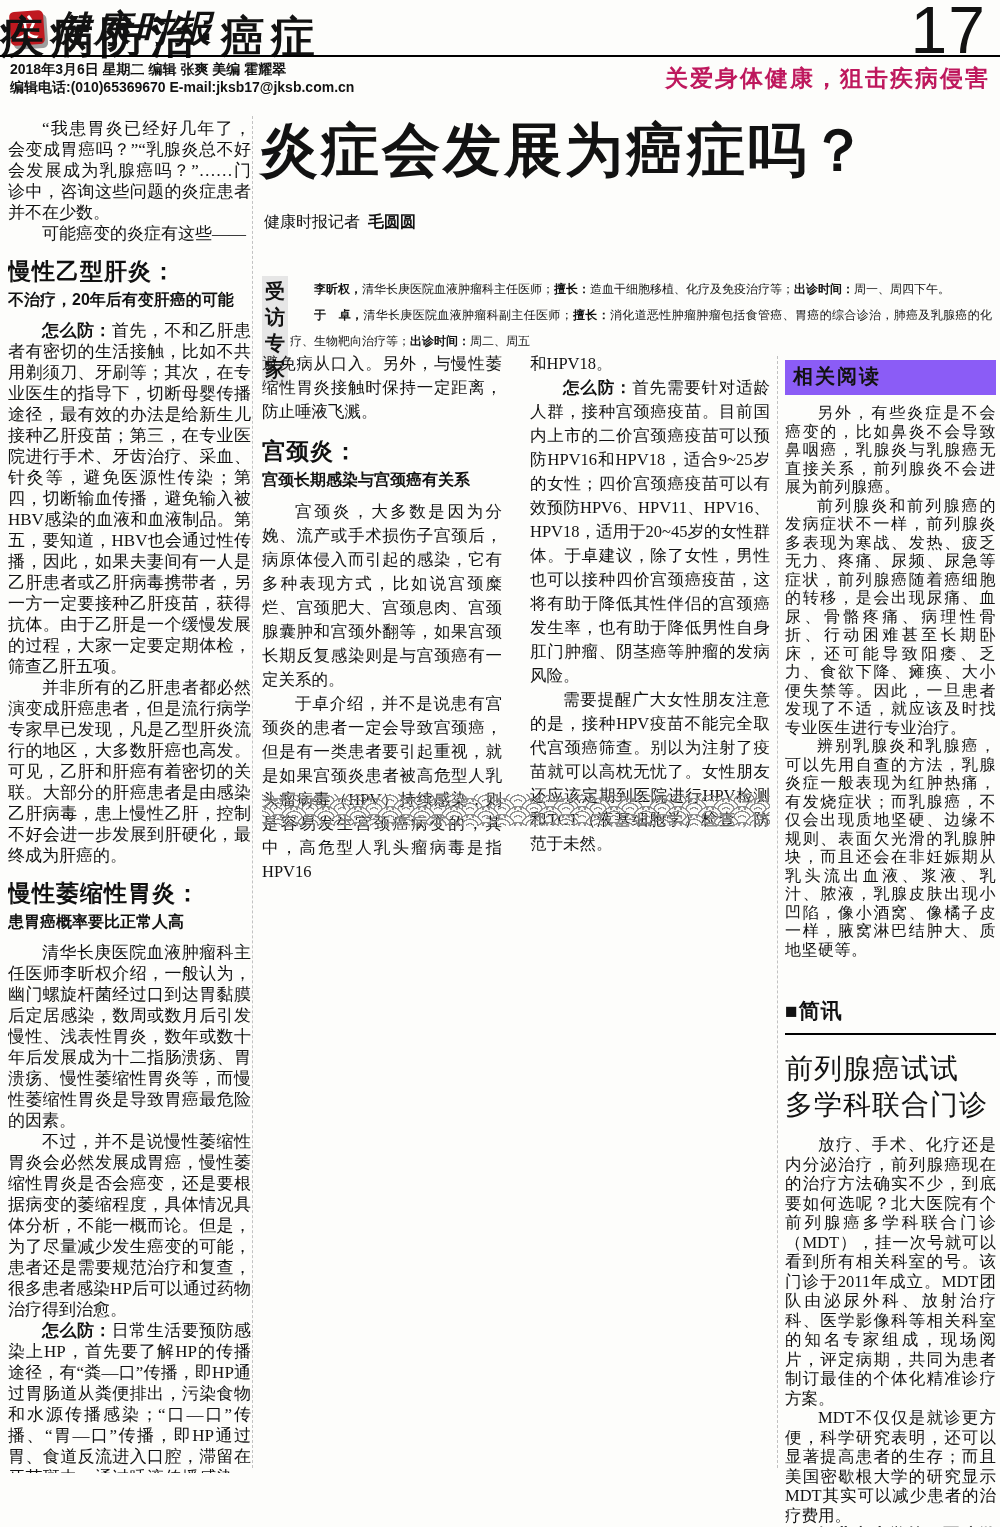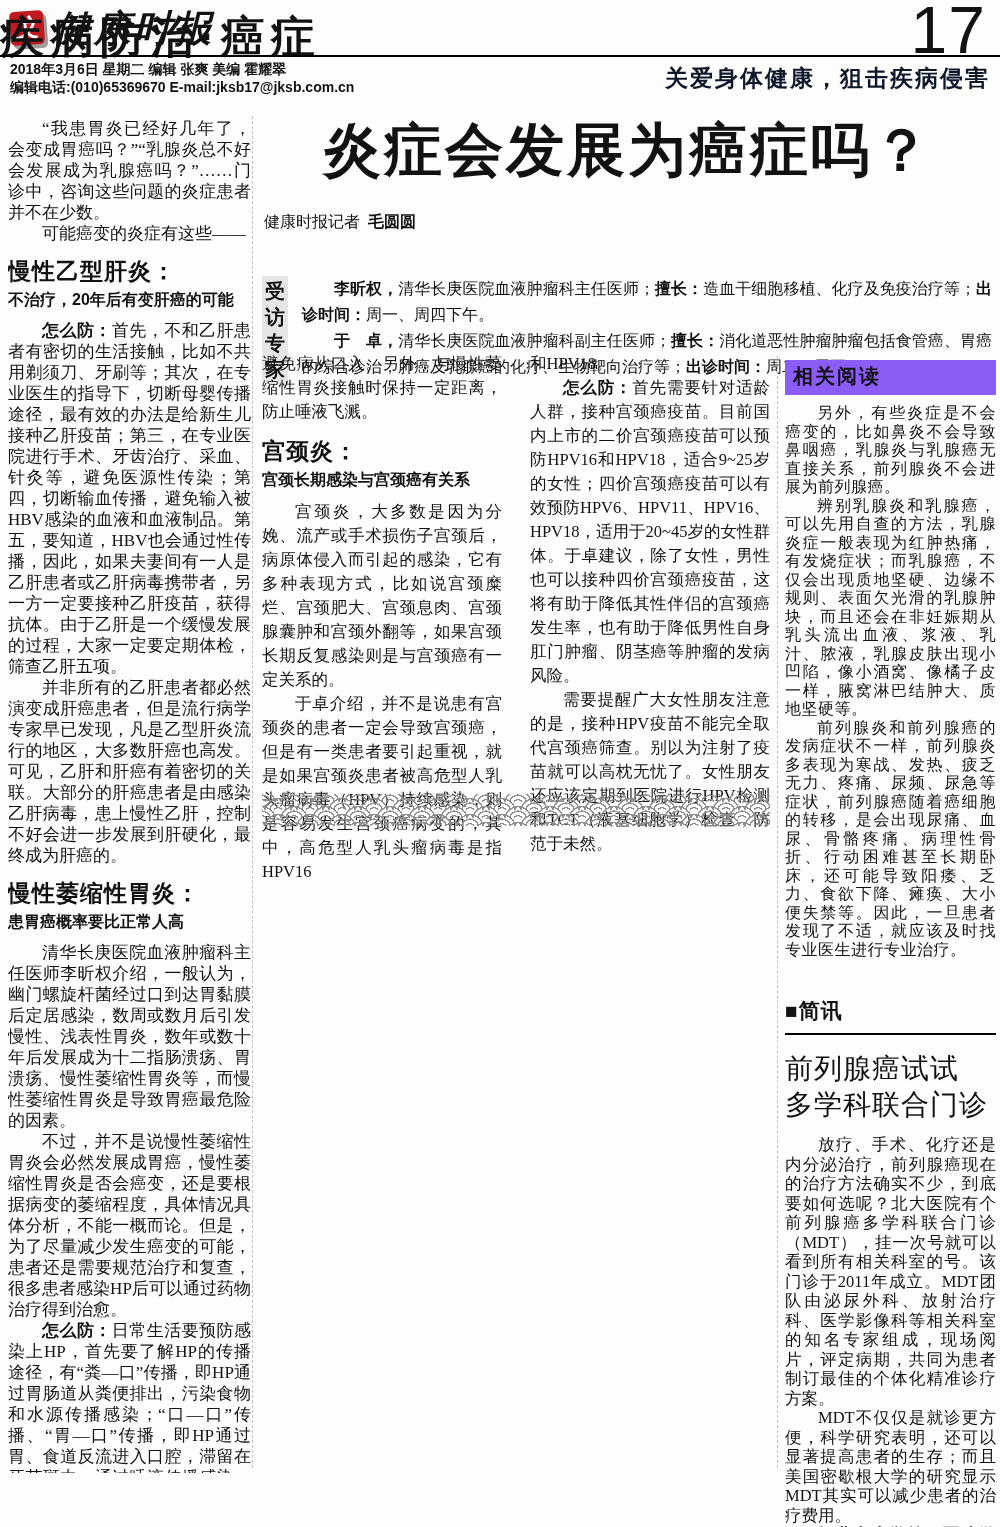--- a/index.html
+++ b/index.html
@@ -12,39 +12,39 @@
              border-radius:5px;box-shadow:3px 4px 0 #9c9c9c;transform:rotate(-4deg);
              display:flex;align-items:center;justify-content:center;}
   .logo-mark span{color:#fff;font-size:24px;font-weight:700;font-style:italic;}
   .logo-text{position:absolute;left:54px;top:4px;font-size:37px;font-weight:700;font-style:italic;
              letter-spacing:3px;white-space:nowrap;}
   .section-title{position:absolute;left:0;right:0;top:8px;font-size:44px;
                  font-weight:900;letter-spacing:6px;}
   .page-number{position:absolute;right:14px;top:-8px;font-size:66px;font-weight:400;letter-spacing:1px;}
   .masthead-rule{position:absolute;left:0;right:0;top:55px;height:2px;background:#000;}
   .info-block{position:absolute;left:10px;top:60px;font-weight:700;font-size:14px;line-height:18px;white-space:nowrap;}
-  .slogan{position:absolute;right:10px;top:63px;font-size:23px;font-weight:700;color:#0f172a;letter-spacing:2px;white-space:nowrap;}
+  .slogan{position:absolute;right:10px;top:63px;font-size:23px;font-weight:700;color:#be185d;letter-spacing:2px;white-space:nowrap;}
 
   
   .bodyp{font-size:17px;line-height:21px;text-align:justify;text-indent:2em;margin:0;}
   .cont{text-indent:0;}
   .sec-title{font-family:"Liberation Sans","DejaVu Sans",sans-serif;font-size:23px;font-weight:900;
              margin:12px 0 3px;letter-spacing:1px;}
   .sec-sub{font-family:"Liberation Sans","DejaVu Sans",sans-serif;font-size:16px;font-weight:700;margin:0 0 9px;}
 
   
   #left-col{position:absolute;left:8px;top:118px;width:243px;height:1355px;overflow:hidden;}
   #headline{position:absolute;left:260px;top:112px;width:736px;margin:0;font-size:58px;font-weight:900;
-            letter-spacing:3px;white-space:nowrap;text-align:center;}
+            letter-spacing:3px;white-space:nowrap;}
   #byline{position:absolute;left:264px;top:212px;font-size:16px;}
   #expert-box{position:absolute;left:262px;top:240px;width:730px;height:108px;display:flex;margin-top:36px;}
   .expert-strip{width:26px;background:#e6e6e6;font-family:"Liberation Sans","DejaVu Sans",sans-serif;
                 font-weight:700;font-size:20px;line-height:26px;text-align:center;padding-top:2px;
                 word-break:break-all;}
-  .expert-text{flex:1;padding-left:14px;font-size:16px;line-height:26px;text-align:justify;}
+  .expert-text{flex:1;padding-left:2px;font-size:12px;line-height:26px;text-align:justify;}
   .expert-text p{margin:0;text-indent:2em;}
   #colA{position:absolute;left:262px;top:352px;width:240px;}
   #colB{position:absolute;left:530px;top:352px;width:240px;}
   .midcol .bodyp{font-size:16.5px;line-height:24px;}
 
   
   #wave{position:absolute;left:262px;top:794px;width:508px;height:32px;
     background-image:
       radial-gradient(circle 15px at 50% 112%, transparent 0 3.5px, #8f8f8f 3.5px 5px, transparent 5px 8px,
         #8f8f8f 8px 9.5px, transparent 9.5px 12.5px, #8f8f8f 12.5px 14px, transparent 14px),
@@ -129,22 +129,22 @@
     <p class="bodyp cont">和HPV18。</p>
     <p class="bodyp"><b>怎么防：</b><span>首先需要针对适龄人群，接种宫颈癌疫苗。目前国内上市的二价宫颈癌疫苗可以预防HPV16和HPV18，适合9~25岁的女性；四价宫颈癌疫苗可以有效预防HPV6、HPV11、HPV16、HPV18，适用于20~45岁的女性群体。于卓建议，除了女性，男性也可以接种四价宫颈癌疫苗，这将有助于降低其性伴侣的宫颈癌发生率，也有助于降低男性自身肛门肿瘤、阴茎癌等肿瘤的发病风险。</span></p>
     <p class="bodyp">需要提醒广大女性朋友注意的是，接种HPV疫苗不能完全取代宫颈癌筛查。别以为注射了疫苗就可以高枕无忧了。女性朋友还应该定期到医院进行HPV检测和TCT（液基细胞学）检查，防范于未然。</p>
   </div>
 
   <div id="wave"></div>
 
   <div id="sidebar">
     <div class="sidebar-header">相关阅读</div>
     <p class="sp">另外，有些炎症是不会癌变的，比如鼻炎不会导致鼻咽癌，乳腺炎与乳腺癌无直接关系，前列腺炎不会进展为前列腺癌。</p>
+    <p class="sp">前列腺炎和前列腺癌的发病症状不一样，前列腺炎多表现为寒战、发热、疲乏无力、疼痛、尿频、尿急等症状，前列腺癌随着癌细胞的转移，是会出现尿痛、血尿、骨骼疼痛、病理性骨折、行动困难甚至长期卧床，还可能导致阳痿、乏力、食欲下降、瘫痪、大小便失禁等。因此，一旦患者发现了不适，就应该及时找专业医生进行专业治疗。</p>
     <p class="sp">辨别乳腺炎和乳腺癌，可以先用自查的方法，乳腺炎症一般表现为红肿热痛，有发烧症状；而乳腺癌，不仅会出现质地坚硬、边缘不规则、表面欠光滑的乳腺肿块，而且还会在非妊娠期从乳头流出血液、浆液、乳汁、脓液，乳腺皮肤出现小凹陷，像小酒窝、像橘子皮一样，腋窝淋巴结肿大、质地坚硬等。</p>
-    <p class="sp">前列腺炎和前列腺癌的发病症状不一样，前列腺炎多表现为寒战、发热、疲乏无力、疼痛、尿频、尿急等症状，前列腺癌随着癌细胞的转移，是会出现尿痛、血尿、骨骼疼痛、病理性骨折、行动困难甚至长期卧床，还可能导致阳痿、乏力、食欲下降、瘫痪、大小便失禁等。因此，一旦患者发现了不适，就应该及时找专业医生进行专业治疗。</p>
 
     <div class="briefs-header"><span>■</span><span>简讯</span></div>
     <hr class="briefs-rule">
     <div class="briefs-title">
       <div>前列腺癌试试</div>
       <div>多学科联合门诊</div>
     </div>
     <p class="bp">放疗、手术、化疗还是内分泌治疗，前列腺癌现在的治疗方法确实不少，到底要如何选呢？北大医院有个前列腺癌多学科联合门诊（MDT），挂一次号就可以看到所有相关科室的号。该门诊于2011年成立。MDT团队由泌尿外科、放射治疗科、医学影像科等相关科室的知名专家组成，现场阅片，评定病期，共同为患者制订最佳的个体化精准诊疗方案。</p>
     <p class="bp">MDT不仅仅是就诊更方便，科学研究表明，还可以显著提高患者的生存；而且美国密歇根大学的研究显示MDT其实可以减少患者的治疗费用。</p>
     <p class="bp attribution">据北京大学第一医院微信服务号</p>

